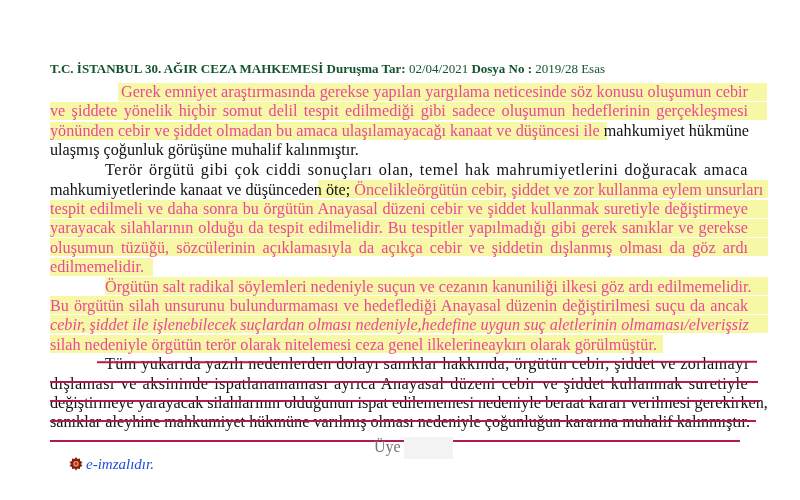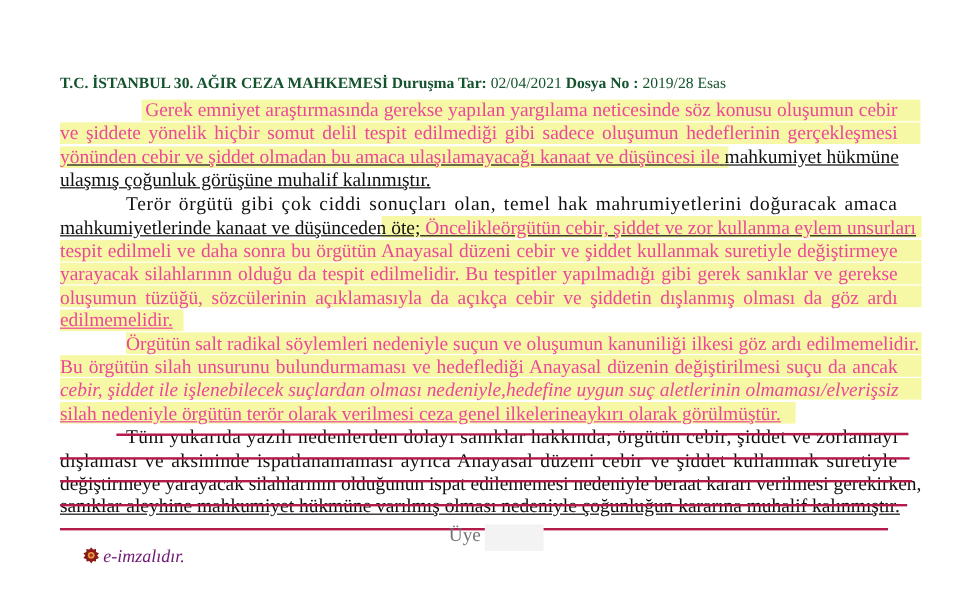--- a/index.html
+++ b/index.html
@@ -2,27 +2,27 @@
 <html><head>
 <meta charset="utf-8">
 <style>
   html, body { margin:0; padding:0; background:#ffffff; }
   body { width:800px; height:500px; position:relative; overflow:hidden;
          font-family:"Liberation Serif", "DejaVu Serif", serif; color:#111; }
   .header { position:absolute; left:50px; top:61px; font-size:13px; white-space:nowrap; color:#14532d; }
   .header b { font-weight:bold; }
   .line { position:absolute; left:50px; width:698px; height:20px; font-size:16.2px; line-height:20px;
           white-space:nowrap; text-align:justify; text-align-last:justify; }
-  .line.nojust { text-align:right; text-align-last:left;text-decoration:underline; }
+  .line.nojust { text-align:right; text-align-last:left; }
   .hlt { color:#ec4899; }
   .hl-block { position:absolute; background:#f6f8a6; height:18px; }
   .ul { position:absolute; height:2px; background:#b41a4a; }
   .uye { position:absolute; left:374px; top:438px; font-size:16px; color:#737373; }
   .uye-box { position:absolute; left:404px; top:437px; width:49px; height:22px; background:#f3f3f3; }
-  .esign { position:absolute; left:69px; top:456px; font-size:15px; font-style:italic; color:#701a75; white-space:nowrap; }
+  .esign { position:absolute; left:69px; top:456px; font-size:15px; font-style:italic; color:#1d4ed8; white-space:nowrap; }
   .esign .seal { display:inline-block; width:14px; height:14px; vertical-align:-2px; margin-right:3px; }
 </style>
 </head>
 <body>
 
 <div class="header">
   <b>T.C. İSTANBUL 30. AĞIR CEZA MAHKEMESİ</b>
   <b>Duruşma Tar:</b>
   <span>02/04/2021</span>
   <b>Dosya No :</b>
@@ -53,24 +53,24 @@
 
 <div class="line" style="top:160px;left:105px;width:643px;letter-spacing:0.6px;"><span>Terör örgütü gibi çok ciddi sonuçları olan, temel hak mahrumiyetlerini doğuracak amaca</span></div>
 <div class="line nojust" style="top:180px;">
   <span>mahkumiyetlerinde kanaat ve düşünceden öte;</span> <span class="hlt">Öncelikleörgütün cebir, şiddet ve zor kullanma eylem unsurları</span>
 </div>
 <div class="line hlt" style="top:199px;"><span>tespit edilmeli ve daha sonra bu örgütün Anayasal düzeni cebir ve şiddet kullanmak suretiyle değiştirmeye</span></div>
 <div class="line hlt" style="top:218px;"><span>yarayacak silahlarının olduğu da tespit edilmelidir. Bu tespitler yapılmadığı gibi gerek sanıklar ve gerekse</span></div>
 <div class="line hlt" style="top:238px;"><span>oluşumun tüzüğü, sözcülerinin açıklamasıyla da açıkça cebir ve şiddetin dışlanmış olması da göz ardı</span></div>
 <div class="line nojust hlt" style="top:257px;"><span>edilmemelidir.</span></div>
 
-<div class="line hlt" style="top:277px;left:105px;width:643px;"><span>Örgütün salt radikal söylemleri nedeniyle suçun ve oluşumun kanuniliği ilkesi göz ardı edilmemelidir.</span></div>
+<div class="line hlt" style="top:277px;left:105px;width:643px;"><span>Örgütün salt radikal söylemleri nedeniyle suçun ve cezanın kanuniliği ilkesi göz ardı edilmemelidir.</span></div>
 <div class="line hlt" style="top:296px;"><span>Bu örgütün silah unsurunu bulundurmaması ve hedeflediği Anayasal düzenin değiştirilmesi suçu da ancak</span></div>
 <div class="line hlt" style="top:315px;font-style:italic;"><span>cebir, şiddet ile işlenebilecek suçlardan olması nedeniyle,hedefine uygun suç aletlerinin olmaması/elverişsiz</span></div>
-<div class="line nojust hlt" style="top:335px;"><span>silah nedeniyle örgütün terör olarak verilmesi ceza genel ilkelerineaykırı olarak görülmüştür.</span></div>
+<div class="line nojust hlt" style="top:335px;"><span>silah nedeniyle örgütün terör olarak nitelemesi ceza genel ilkelerineaykırı olarak görülmüştür.</span></div>
 
 <div class="line" style="top:354px;left:105px;width:643px;letter-spacing:0.4px;"><span>Tüm yukarıda yazılı nedenlerden dolayı sanıklar hakkında; örgütün cebir, şiddet ve zorlamayı</span></div>
 <div class="line" style="top:374px;letter-spacing:0.4px;"><span>dışlaması ve aksininde ispatlanamaması ayrıca Anayasal düzeni cebir ve şiddet kullanmak suretiyle</span></div>
 <div class="line" style="top:393px;"><span>değiştirmeye yarayacak silahlarının olduğunun ispat edilememesi nedeniyle beraat kararı verilmesi gerekirken,</span></div>
 <div class="line nojust" style="top:412px;"><span>sanıklar aleyhine mahkumiyet hükmüne varılmış olması nedeniyle çoğunluğun kararına muhalif kalınmıştır.</span></div>
 
 <div class="ul" style="left:97px;top:361px;width:660px;transform:rotate(-0.05deg);"></div>
 <div class="ul" style="left:50px;top:381px;width:708px;"></div>
 <div class="ul" style="left:50px;top:400px;width:710px;"></div>
 <div class="ul" style="left:50px;top:420px;width:706px;"></div>

